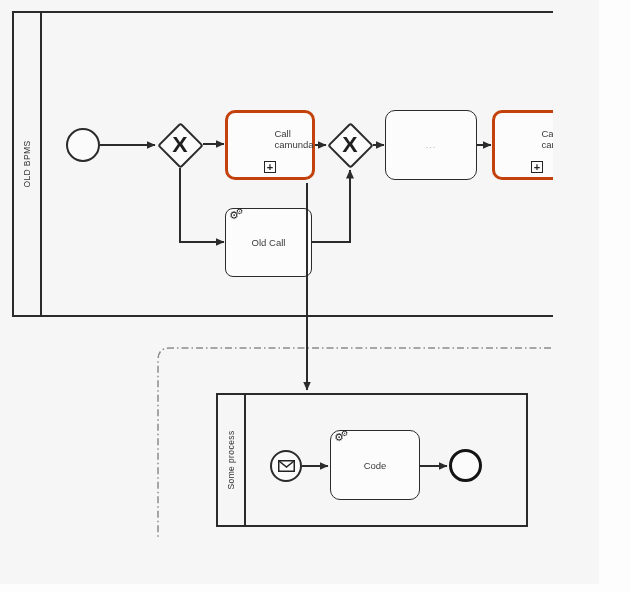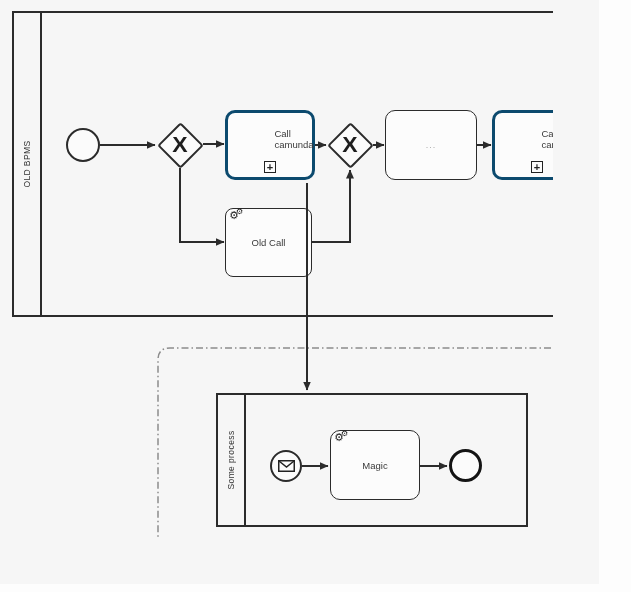--- a/index.html
+++ b/index.html
@@ -23,21 +23,21 @@
     white-space:nowrap;font-size:8.5px;color:#333;letter-spacing:.4px;
   }
 
   
   .task{
     position:absolute;box-sizing:border-box;background:#fcfcfc;
     border:1.5px solid #2b2b2b;border-radius:10px;
     display:flex;align-items:center;justify-content:center;
     font-size:9.5px;color:#3a3a3a;
   }
-  .task.thick{border:3px solid #0c4a6e;padding-left:48px;}
+  .task.thick{border:3px solid #c2410c;padding-left:48px;}
   .task .plus-marker{
     position:absolute;left:50%;bottom:4px;transform:translateX(-50%);
     width:12px;height:12px;border:1.5px solid #222;box-sizing:border-box;
     display:flex;align-items:center;justify-content:center;
     font-size:11px;font-weight:bold;color:#222;line-height:1;background:#fcfcfc;
   }
   .gear-wrap{position:absolute;left:3px;top:0px;width:18px;height:16px;color:#222;}
   .gear-a{position:absolute;left:0;top:1px;font-family:"DejaVu Sans",sans-serif;font-size:11px;line-height:1;}
   .gear-b{position:absolute;left:7px;top:-1px;font-family:"DejaVu Sans",sans-serif;font-size:8px;line-height:1;}
   .muted{color:#a9a9a9;font-size:9px;letter-spacing:1px;}
@@ -123,21 +123,21 @@
         <rect x="0.75" y="0.75" width="15.5" height="10.5" fill="none" stroke="#222" stroke-width="1.5"></rect>
         <path d="M1 1 L8.5 7 L16 1" fill="none" stroke="#222" stroke-width="1.5"></path>
       </svg>
     </div>
 
     <div class="task" style="left:330px;top:430px;width:90px;height:70px;">
       <div class="gear-wrap">
         <span class="gear-a">⚙</span>
         <span class="gear-b">⚙</span>
       </div>
-      <span class="task-label">Magic</span>
+      <span class="task-label">Code</span>
     </div>
 
     <div class="event end" style="left:449px;top:449px;width:33px;height:33px;"></div>
   </div>
 
   <svg class="flows" viewBox="0 0 631 592">
     <defs>
       <marker id="arw" viewBox="0 0 9 8" refX="8.5" refY="4" markerWidth="9" markerHeight="8" orient="auto" markerUnits="userSpaceOnUse">
         <path d="M0,0 L9,4 L0,8 z" fill="#2b2b2b"></path>
       </marker>

